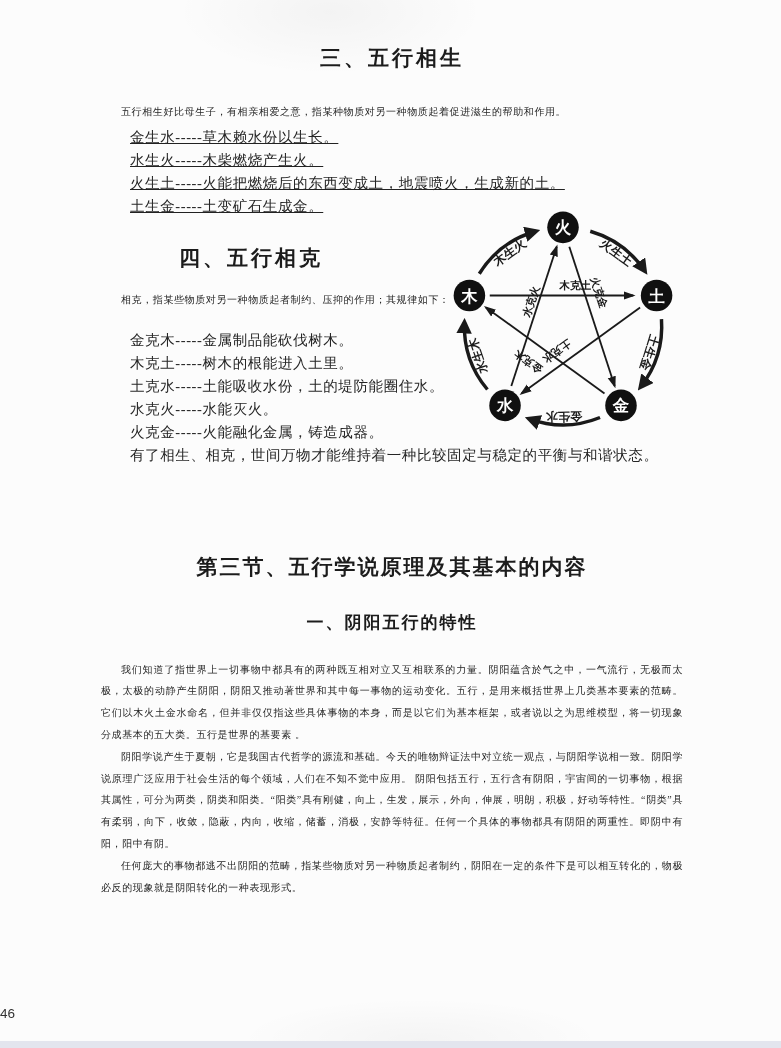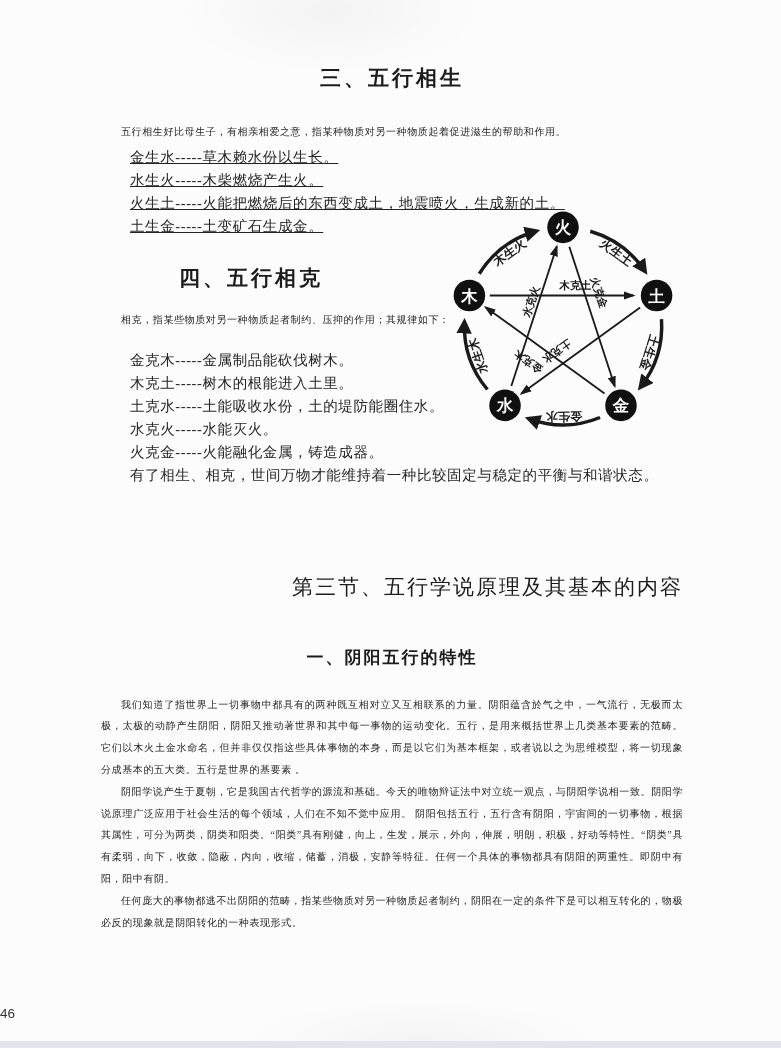--- a/index.html
+++ b/index.html
@@ -19,21 +19,21 @@
     position:absolute; inset:0;
     background:
       radial-gradient(ellipse 220px 90px at 330px 12px, rgba(0,0,0,0.035), transparent 70%),
       radial-gradient(ellipse 260px 60px at 420px 1040px, rgba(0,0,0,0.03), transparent 70%);
     pointer-events:none;
   }
   .content{
     position:absolute; left:101px; top:0; width:582px;
   }
   .h-main{
-    margin-top:64px;
+    margin-top:44px;
     font-size:21px; font-weight:bold; letter-spacing:3px;
     text-align:center; color:#1c1c1c;
   }
   .h-sub2{
     margin-top:26px; width:300px;
     font-size:21px; font-weight:bold; letter-spacing:3px;
     text-align:center; color:#1c1c1c;
   }
   p.body{
     font-size:10px; line-height:21.8px; letter-spacing:0.6px;
@@ -46,25 +46,25 @@
     padding-left:2em; color:#262626;
   }
   .sheng-list{ margin-top:3px;text-decoration:underline; }
   .ke-list{ margin-top:18px; }
   p.closing{
     font-size:14.5px; line-height:23px; letter-spacing:0.6px;
     text-indent:2em; color:#262626;
   }
   .h-section{
     margin-top:86px;
-    font-size:21px; font-weight:normal; letter-spacing:2px;
-    text-align:right; color:#1c1c1c;
+    font-size:21px; font-weight:bold; letter-spacing:2px;
+    text-align:center; color:#1c1c1c;
   }
   .h-subsection{
-    margin-top:45px;
+    margin-top:30px;
     font-size:17px; font-weight:bold; letter-spacing:2px;
     text-align:center; color:#1c1c1c;
   }
   .paras{ margin-top:25px; }
   .page-number{
     position:absolute; left:0; right:0; top:1006px;
     font-size:13.5px; color:#333;
     font-family:"Liberation Sans","DejaVu Sans",sans-serif;
   }
   .bottom-bar{

